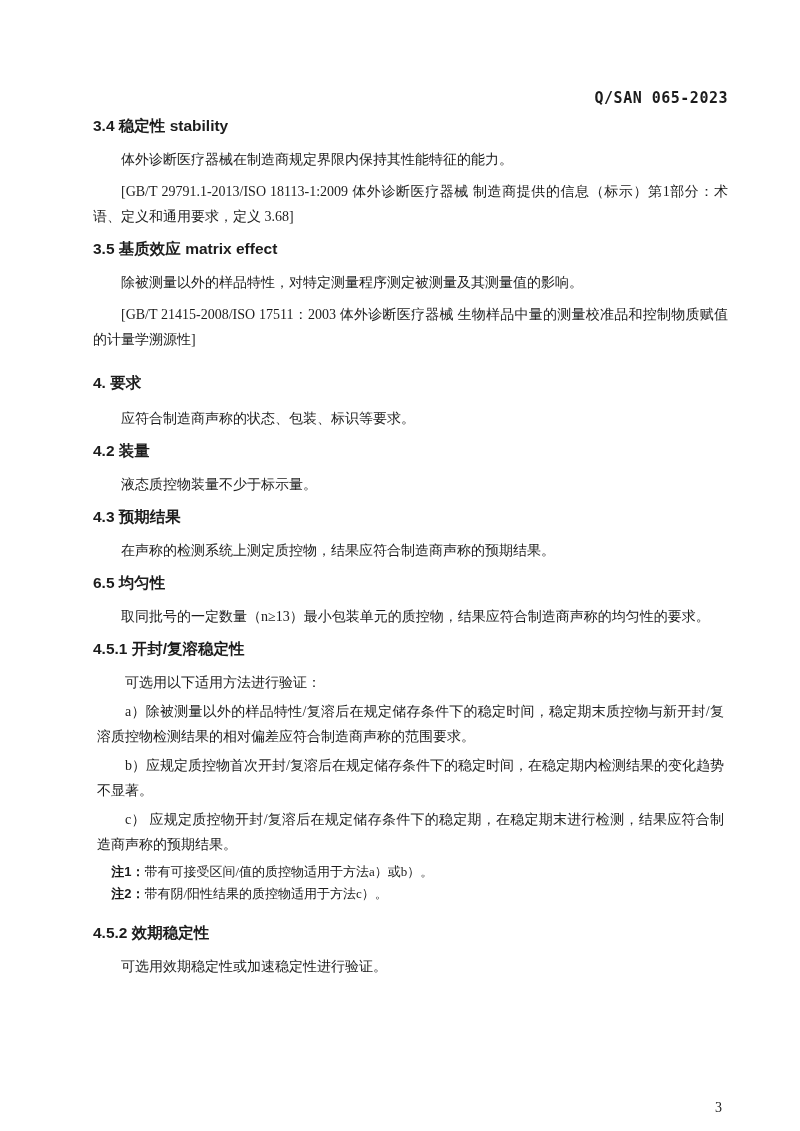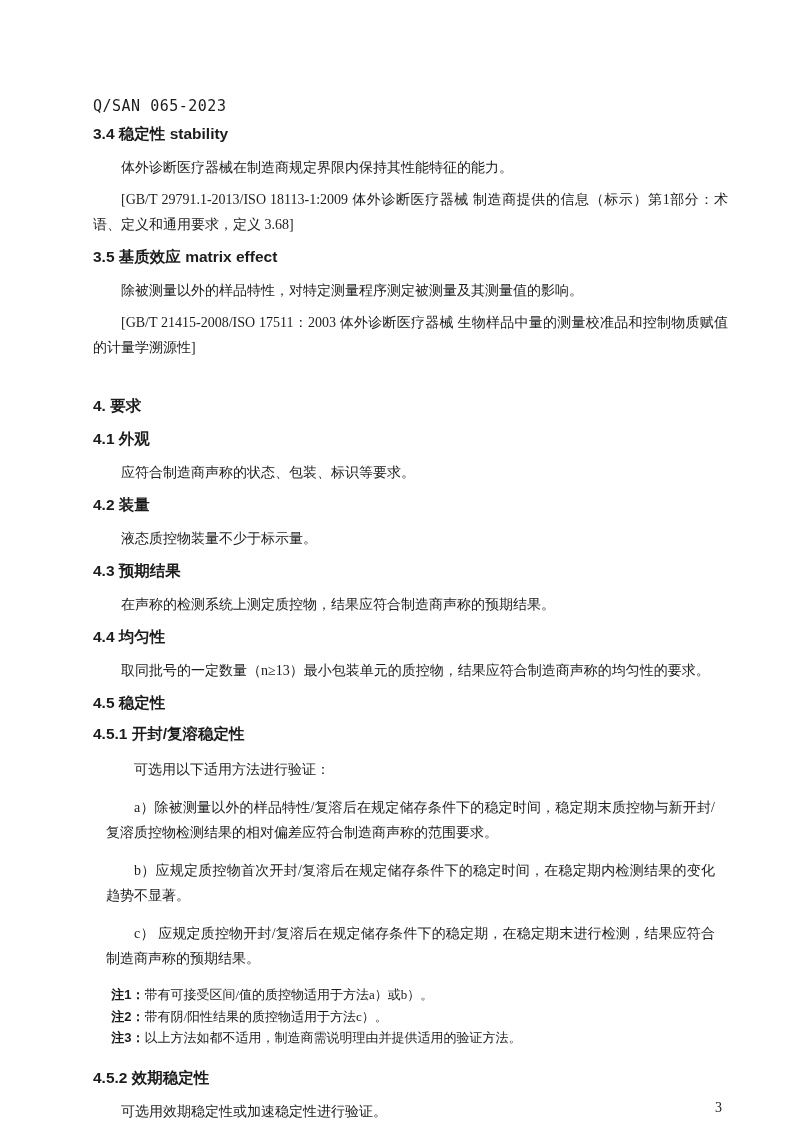--- a/index.html
+++ b/index.html
@@ -16,46 +16,47 @@
     overflow: hidden;
   }
   .page {
     position: absolute;
     inset: 0;
     background: #ffffff;
     box-sizing: border-box;
     padding: 90px 72px 0 93px;
   }
   .doc-header {
+    text-align: right;
     font-family: "DejaVu Sans Mono", "Liberation Mono", monospace;
     font-size: 15px;
-    font-weight: normal;
+    font-weight: bold;
     line-height: 16px;
     letter-spacing: 0.5px;
-    margin: 8px 0 2px 0;
+    margin: 0 0 2px 0;
   }
   .h {
     font-family: "Liberation Sans", "DejaVu Sans", sans-serif;
     font-weight: bold;
     font-size: 15.5px;
     line-height: 20px;
     margin: 10px 0 11px 0;
   }
   .h.chapter {
-    margin: 36px 0 13px 0;
+    margin: 21px 0 13px 0;
   }
   .body {
     font-size: 14px;
     line-height: 25px;
     margin: 0 0 7px 0;
     text-indent: 2em;
     text-align: justify;
   }
   .body.tight {
-    margin: 13px;
+    margin: 4px;
   }
   .note {
     font-size: 13px;
     line-height: 21.5px;
     margin: 0;
     padding-left: 1.4em;
     text-align: justify;
   }
   .note .note-label {
     font-family: "Liberation Sans", "DejaVu Sans", sans-serif;
@@ -82,43 +83,40 @@
   <h3 class="h">3.4 稳定性 stability</h3>
   <p class="body">体外诊断医疗器械在制造商规定界限内保持其性能特征的能力。</p>
   <p class="body">[GB/T 29791.1-2013/ISO 18113-1:2009 体外诊断医疗器械 制造商提供的信息（标示）第1部分：术语、定义和通用要求，定义 3.68]</p>
 
   <h3 class="h">3.5 基质效应 matrix effect</h3>
   <p class="body">除被测量以外的样品特性，对特定测量程序测定被测量及其测量值的影响。</p>
   <p class="body">[GB/T 21415-2008/ISO 17511：2003 体外诊断医疗器械 生物样品中量的测量校准品和控制物质赋值的计量学溯源性]</p>
 
   <h3 class="h chapter">4. 要求</h3>
 
-  <h3 class="h">4.1 外观</h3>
   <p class="body">应符合制造商声称的状态、包装、标识等要求。</p>
 
   <h3 class="h">4.2 装量</h3>
   <p class="body">液态质控物装量不少于标示量。</p>
 
   <h3 class="h">4.3 预期结果</h3>
   <p class="body">在声称的检测系统上测定质控物，结果应符合制造商声称的预期结果。</p>
 
-  <h3 class="h">4.4 均匀性</h3>
+  <h3 class="h">6.5 均匀性</h3>
   <p class="body">取同批号的一定数量（n≥13）最小包装单元的质控物，结果应符合制造商声称的均匀性的要求。</p>
 
-  <h3 class="h">4.5 稳定性</h3>
 
   <h3 class="h">4.5.1 开封/复溶稳定性</h3>
   <p class="body tight">可选用以下适用方法进行验证：</p>
   <p class="body tight">a）除被测量以外的样品特性/复溶后在规定储存条件下的稳定时间，稳定期末质控物与新开封/复溶质控物检测结果的相对偏差应符合制造商声称的范围要求。</p>
   <p class="body tight">b）应规定质控物首次开封/复溶后在规定储存条件下的稳定时间，在稳定期内检测结果的变化趋势不显著。</p>
   <p class="body tight">c） 应规定质控物开封/复溶后在规定储存条件下的稳定期，在稳定期末进行检测，结果应符合制造商声称的预期结果。</p>
 
   <div class="notes-block">
     <p class="note"><span class="note-label">注1：</span><span>带有可接受区间/值的质控物适用于方法a）或b）。</span></p>
     <p class="note"><span class="note-label">注2：</span><span>带有阴/阳性结果的质控物适用于方法c）。</span></p>
-    <p class="note"><span class="note-label">注3：</span><span>以上方法如都不适用，制造商需说明理由并提供适用的验证方法。</span></p>
   </div>
 
   <h3 class="h">4.5.2 效期稳定性</h3>
   <p class="body">可选用效期稳定性或加速稳定性进行验证。</p>
 
   <div class="page-number">3</div>
 </div>
 
 </body></html>

